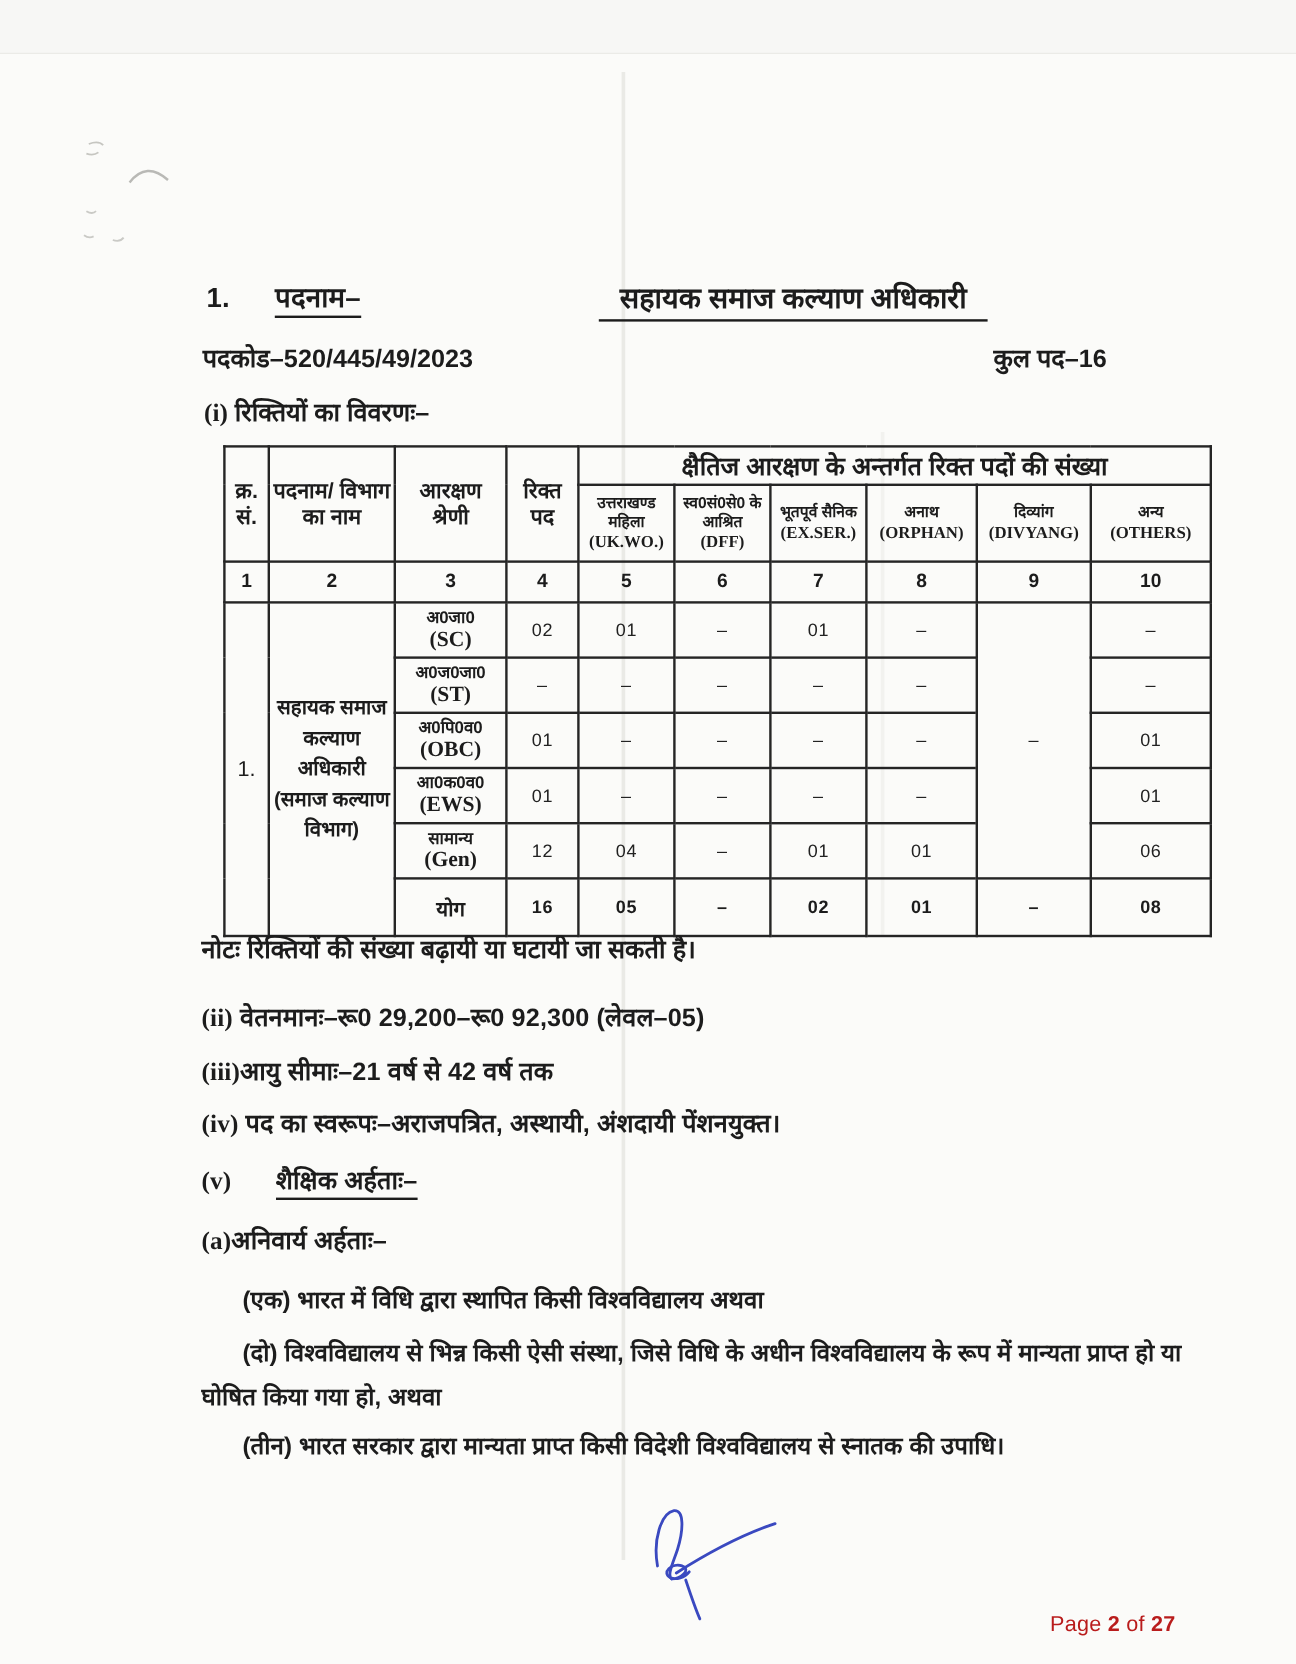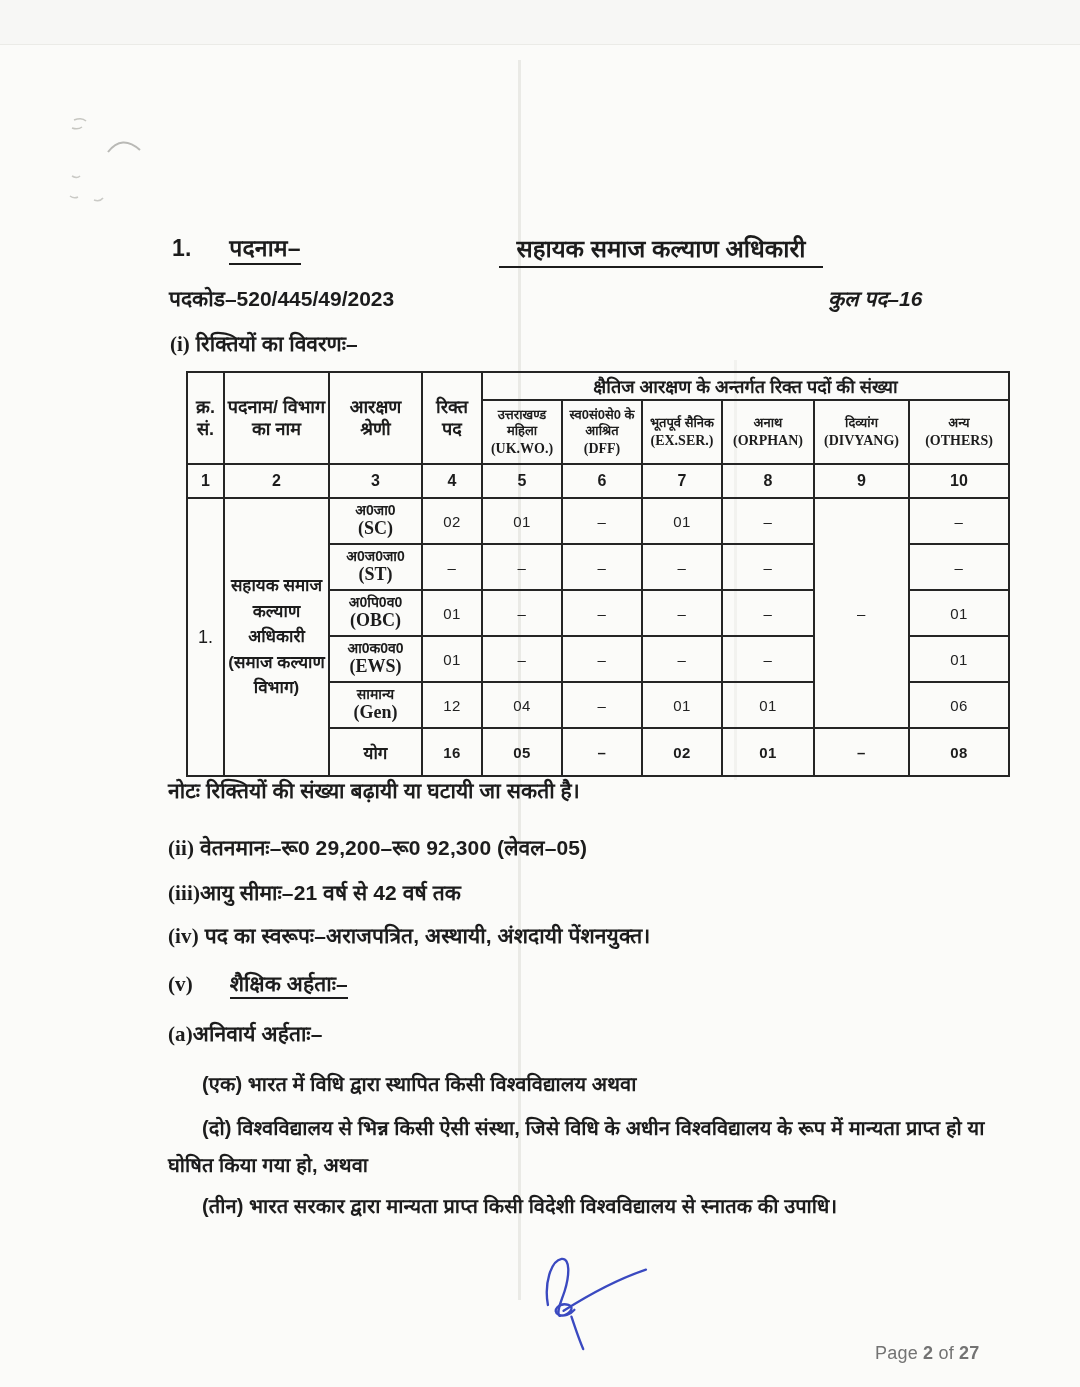--- a/index.html
+++ b/index.html
@@ -33,39 +33,39 @@
   .title {
     position:absolute; left:468px; top:231px; width:324px;
     font-size:24px; font-weight:700; text-align:center;
   }
   .code-row-left {
     position:absolute; left:169px; top:284px;
     font-size:21px; font-weight:700;
   }
   .code-row-right {
     position:absolute; left:828px; top:284px;
-    font-size:21px; font-weight:700;font-style:italic;
+    font-size:21px; font-weight:700;
   }
   .vac-heading {
     position:absolute; left:170px; top:329px;
     font-size:21px; font-weight:700;
   }
   .serif-b { font-family:"Liberation Serif","DejaVu Serif",serif; font-weight:700; }
 
   
   table.vtable {
     position:absolute; left:186px; top:371px;
     border-collapse:collapse; table-layout:fixed; width:822px;
     background:transparent;
   }
   .vtable th, .vtable td {
     border:2px solid #252525; text-align:center; vertical-align:middle;
     padding:1px 2px; overflow:hidden;
   }
-  .vtable .h-main { font-size:18px; font-weight:700; height:28px; }
+  .vtable .h-main { font-size:21px; font-weight:700; height:28px; }
   .vtable .h-corner { font-size:18px; font-weight:700; line-height:1.25; }
   .vtable .h-sub { height:64px; }
   .sub-hi { font-size:13px; font-weight:700; line-height:1.25; }
   .sub-en { font-family:"Liberation Serif","DejaVu Serif",serif; font-size:14px; font-weight:700; margin-top:2px; }
   .vtable .nums td { font-size:16px; font-weight:700; height:34px; }
   .vtable .drow { height:46px; }
   .vtable .trow { height:48px; }
   .serial { font-size:18px; font-weight:500; }
   .post-name { font-size:17px; font-weight:700; line-height:1.5; padding:4px 8px; }
   .cat-hi { font-size:14px; font-weight:700; line-height:1.1; }
@@ -86,21 +86,21 @@
             line-height:37px; text-indent:34px; letter-spacing:.1px; }
   .clause-ek  { top:1066px; }
   .clause-do  { top:1110px; }
   .clause-tin { top:1188px; }
   .pfx { font-family:"Liberation Serif","DejaVu Serif",serif; font-weight:700;text-align:center; }
 
   
   .signature { position:absolute; left:528px; top:1254px; }
   .page-num {
     position:absolute; left:875px; top:1343px;
-    font-size:18px; color:#737373; letter-spacing:.2px;
+    font-size:18px; color:#b91c1c; letter-spacing:.2px;
   }
   .page-num b { font-weight:700; }
 </style>
 </head>
 <body>
 
 <div class="top-strip"></div>
 <div class="fold fold-1"></div>
 <div class="fold fold-2"></div>
 

